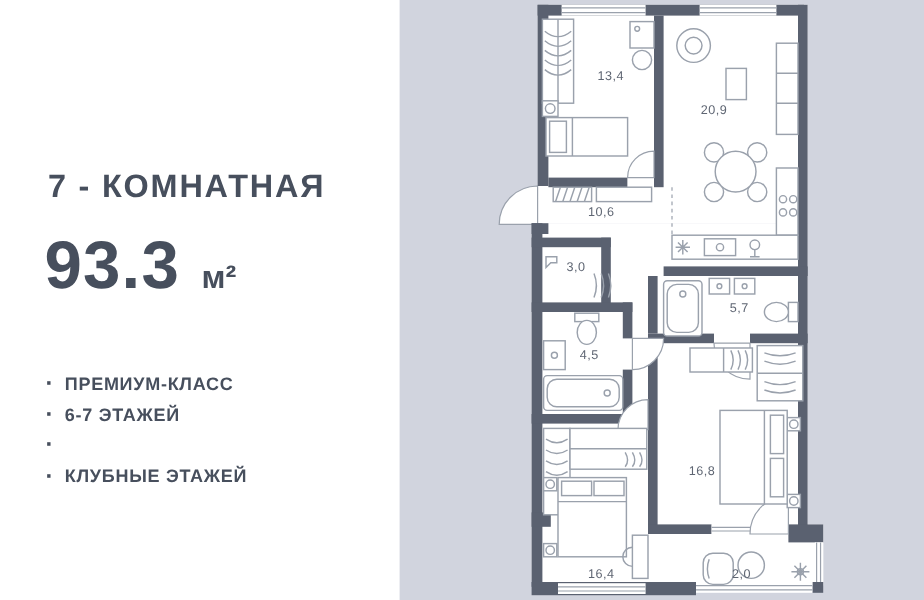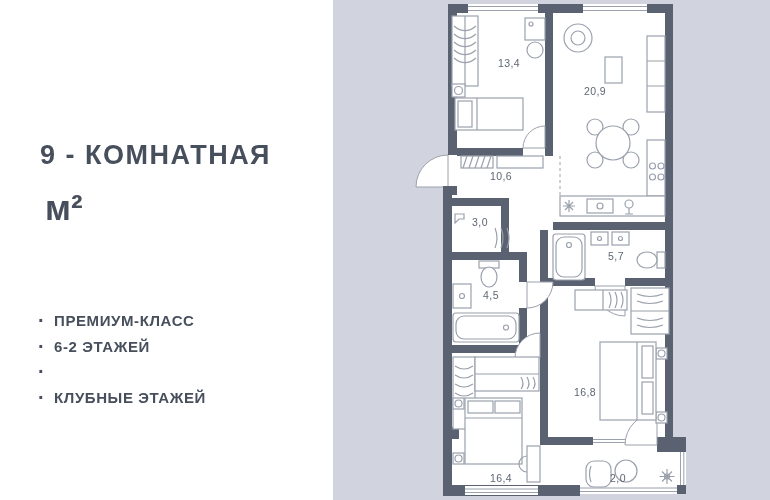--- a/index.html
+++ b/index.html
@@ -3,21 +3,21 @@
 <meta charset="utf-8">
 <style>
   html,body{margin:0;padding:0;}
   .stage{position:relative;width:770px;height:500px;background:#d1d4de;overflow:hidden;
          font-family:"Liberation Sans",sans-serif;}
   .panel{position:absolute;left:0;top:0;width:333px;height:500px;background:#ffffff;}
   .title{position:absolute;left:40px;top:140px;font-size:27px;font-weight:700;
          letter-spacing:1.5px;color:#474f5d;white-space:nowrap;}
   .area{position:absolute;left:37px;top:188px;display:flex;align-items:baseline;color:#474f5d;}
   .area-val{font-size:56px;font-weight:700;letter-spacing:1px;}
-  .area-unit{font-size:35px;font-weight:700;margin-left:8px;}
+  .area-unit{font-size:27px;font-weight:700;margin-left:18px;}
   .features{position:absolute;left:38px;top:308px;margin:0;padding:0;list-style:none;}
   .features li{display:flex;align-items:center;height:25.5px;font-size:15px;font-weight:700;
                letter-spacing:.6px;color:#474f5d;white-space:nowrap;}
   .features .dot{width:16px;font-size:20px;font-weight:700;color:#474f5d;}
   .plan{position:absolute;left:410px;top:0;width:280px;height:500px;}
   .wall{fill:#5a6170;}
   .floor{fill:#ffffff;}
   .f{fill:none;stroke:#9aa1ac;stroke-width:1.2;}
   .fw{fill:#ffffff;stroke:#9aa1ac;stroke-width:1.2;}
   .door{fill:#ffffff;stroke:#9aa1ac;stroke-width:1;}
@@ -26,32 +26,33 @@
   .dash{stroke:#9aa1ac;stroke-width:1;stroke-dasharray:3 3;fill:none;}
   .rlabel{font-family:"Liberation Sans",sans-serif;font-size:10.5px;letter-spacing:.4px;
           fill:#5f6673;text-anchor:middle;}
 </style>
 </head>
 <body>
 
 <div class="stage">
 
   <div class="panel">
-    <div class="title">9 - КОМНАТНАЯ</div>
+    <div class="title">7 - КОМНАТНАЯ</div>
     <div class="area">
+      <span class="area-val">93.3</span>
       <span class="area-unit">м²</span>
     </div>
     <ul class="features">
       <li>
           <span class="dot">·</span>
           <span>ПРЕМИУМ-КЛАСС</span>
         </li>
       <li>
           <span class="dot">·</span>
-          <span>6-2 ЭТАЖЕЙ</span>
+          <span>6-7 ЭТАЖЕЙ</span>
         </li>
       <li>
           <span class="dot">·</span>
         </li>
       <li>
           <span class="dot">·</span>
           <span>КЛУБНЫЕ ЭТАЖЕЙ</span>
         </li>
     </ul>
   </div>

